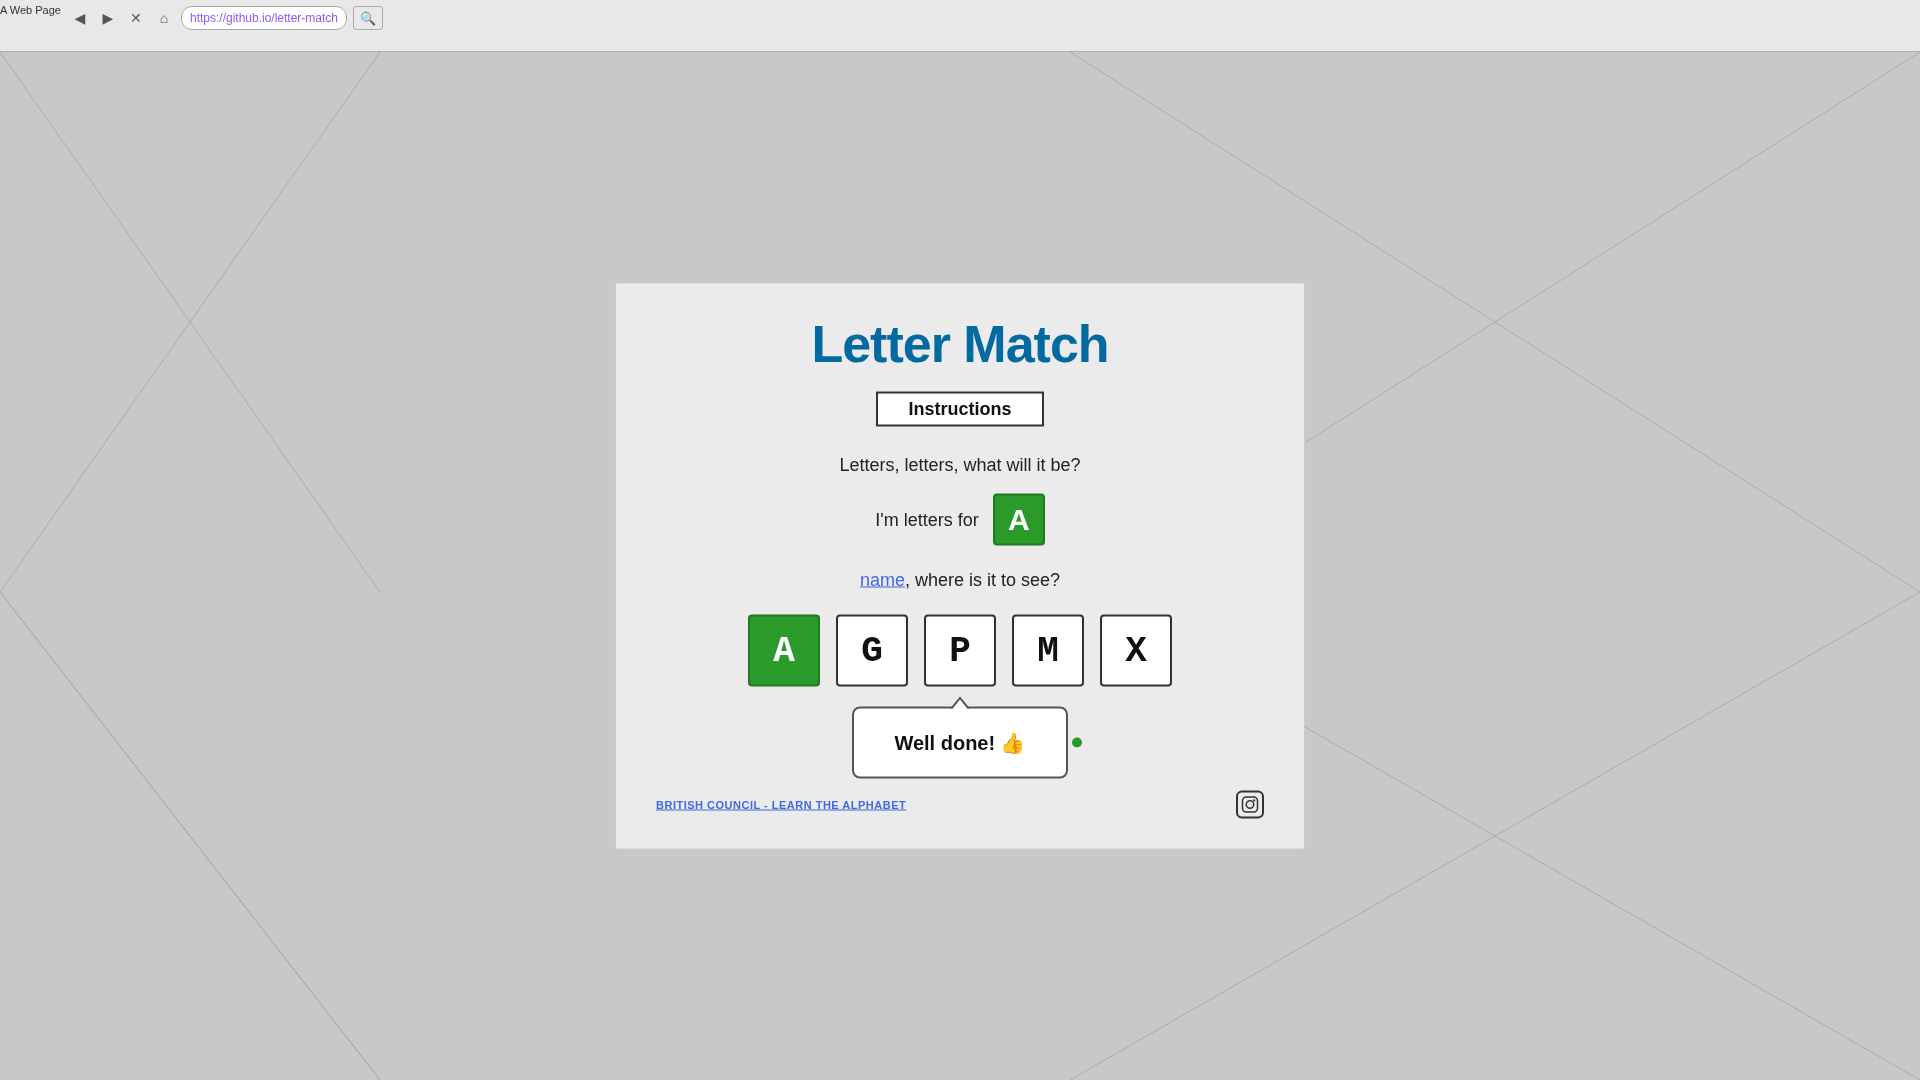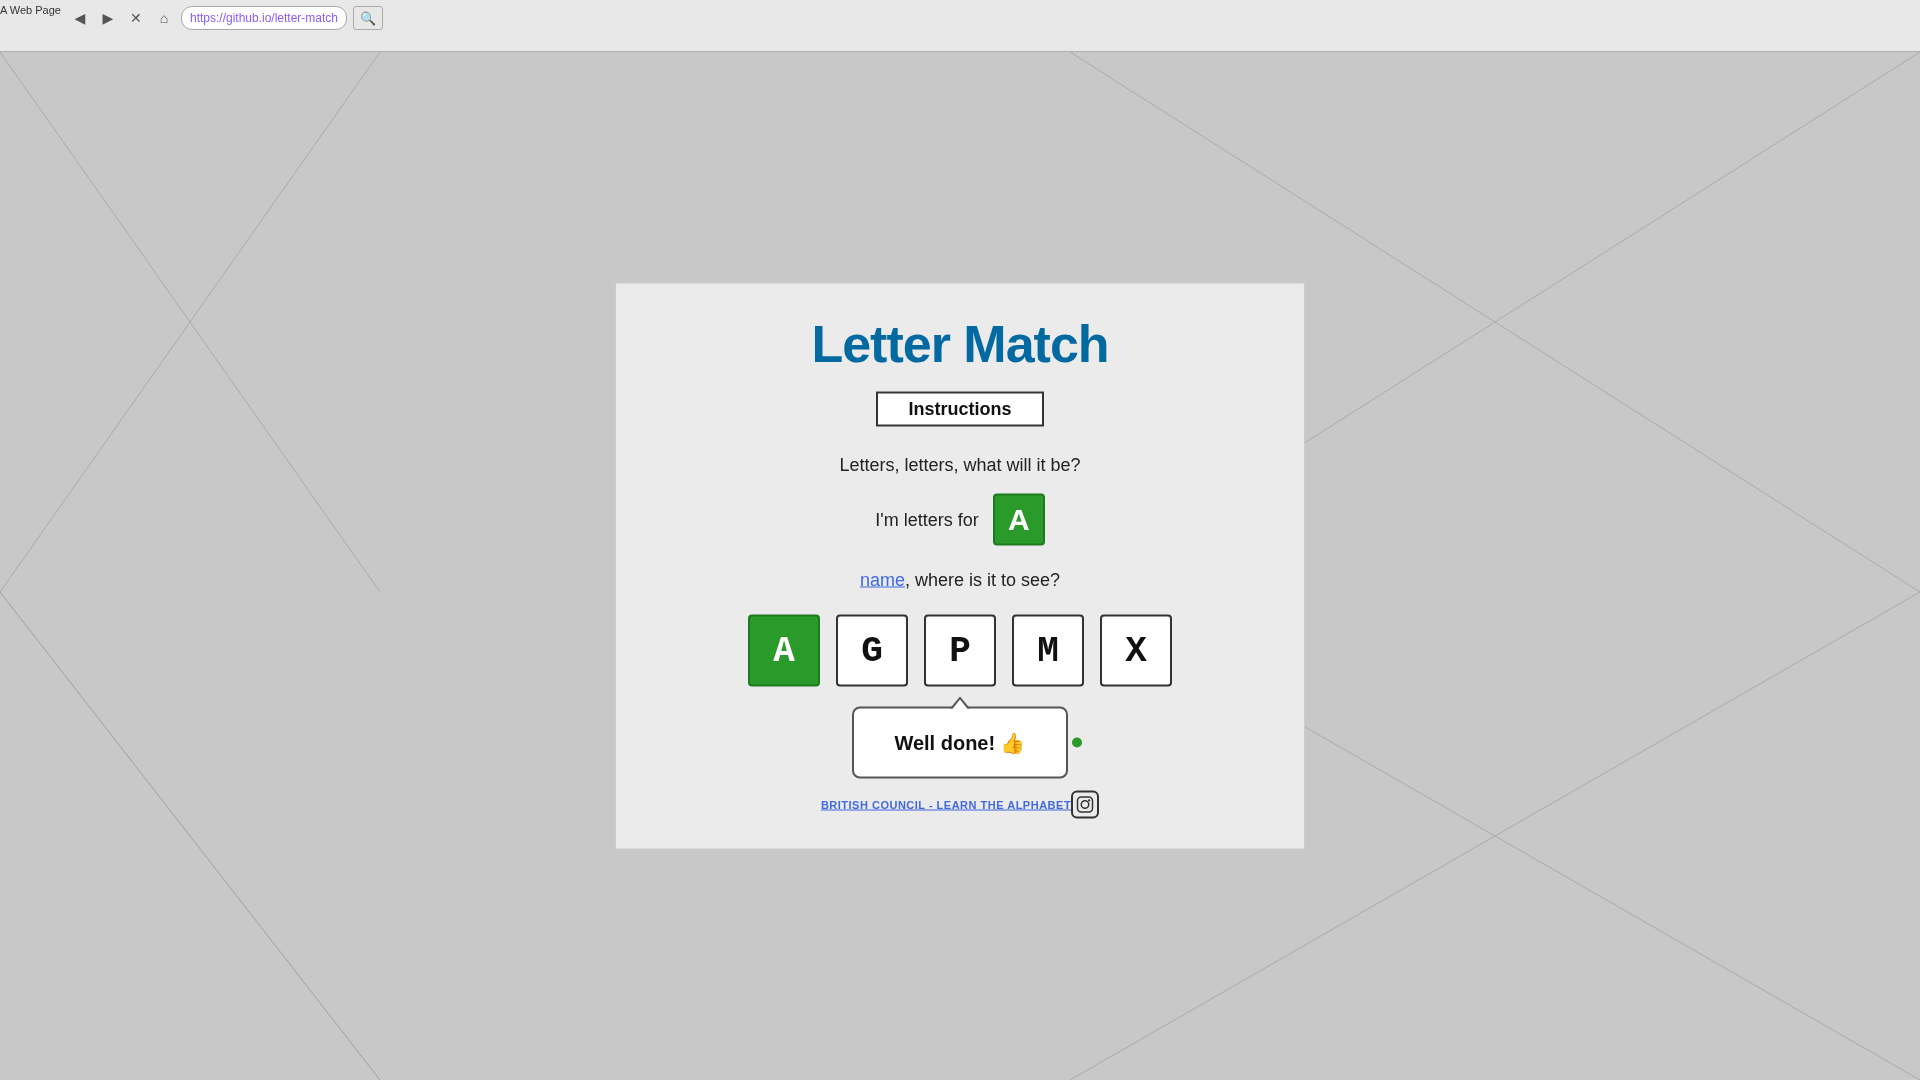--- a/index.html
+++ b/index.html
@@ -249,21 +249,21 @@
       border-radius: 50%;
       position: absolute;
       right: -16px;
       top: 50%;
       transform: translateY(-50%);
     }
 
     .footer-row {
       display: flex;
       width: 100%;
-      justify-content: center;
+      justify-content: space-between;
       align-items: center;
       margin-top: 4px;
     }
 
     .british-council-link {
       color: #4169e1;
       font-size: 11px;
       text-decoration: underline;
       cursor: pointer;
       letter-spacing: 0.5px;

